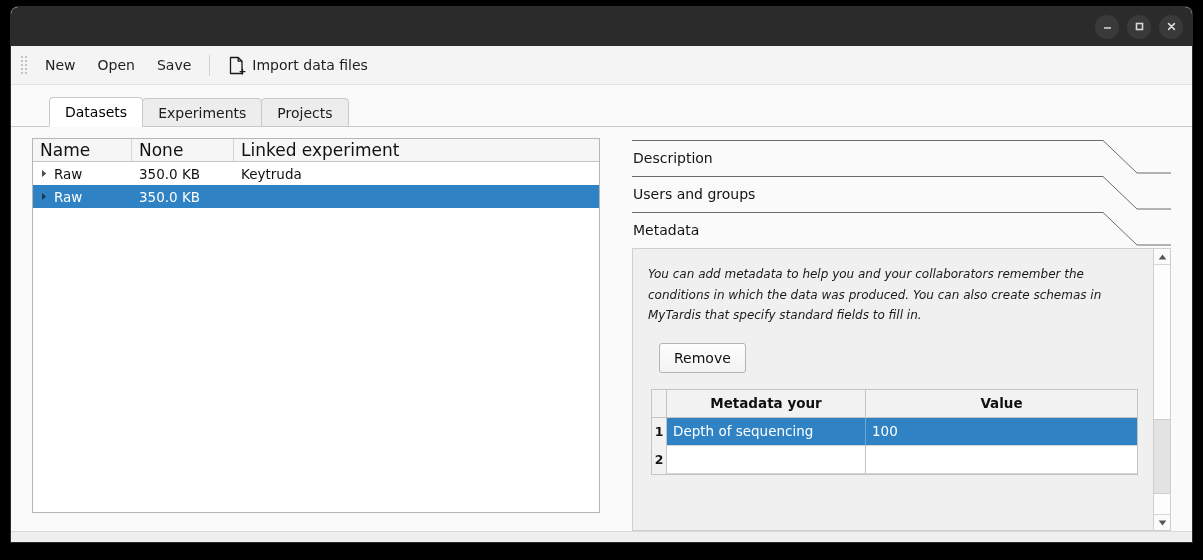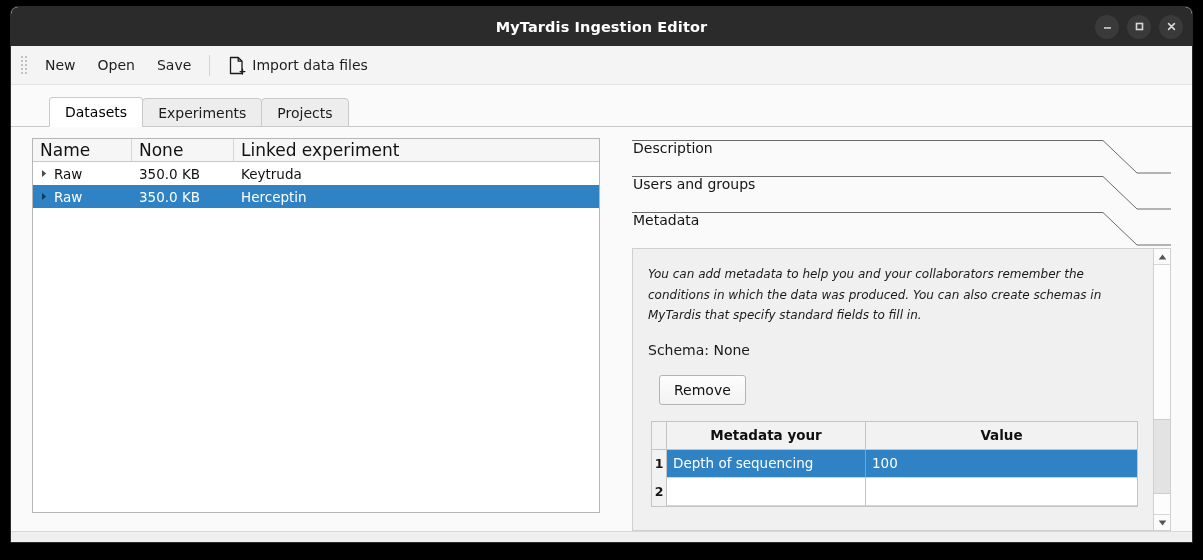--- a/index.html
+++ b/index.html
@@ -219,20 +219,21 @@
     display: flex;
     flex-direction: column;
     overflow: hidden;
     padding-top: 2px;
   }
   .accordion-header {
     position: relative;
     height: 36px;
     min-height: 36px;
     display: flex;
+    align-items: center;
     padding-left: 15px;
     font-size: 14px;
     color: #141414;
     cursor: pointer;
   }
   .accordion-header .dogear {
     position: absolute;
     right: 0;
     top: 0;
     height: 36px;
@@ -373,21 +374,20 @@
     background: #efefef;
     border-top: 1px solid #d8d8d8;
   }
 </style>
 </head>
 <body>
 
 <div id="app-window">
 
   <div id="title-bar">
-    <span id="window-title">MyTardis Ingestion Editor</span>
 
     <div id="window-controls">
       <div class="win-btn">
         <svg width="11" height="11" viewBox="0 0 11 11">
           <rect x="2" y="6.2" width="7" height="1.5" fill="#d8d8d8"></rect>
         </svg>
       </div>
       <div class="win-btn">
         <svg width="11" height="11" viewBox="0 0 11 11">
           <rect x="2.5" y="2.5" width="6" height="6" fill="none" stroke="#d8d8d8" stroke-width="1.6"></rect>
@@ -465,21 +465,20 @@
         <div class="ds-row selected">
           <div class="cell col-name">
             <span class="expander">
               <svg width="8" height="9" viewBox="0 0 8 9">
                 <path d="M2 1 L6.2 4.5 L2 8 Z" fill="#163a55"></path>
               </svg>
             </span>
             <span>Raw</span>
           </div>
           <div class="cell col-size">350.0 KB</div>
-          <div class="cell col-link">Herceptin</div>
         </div>
 
       </div>
     </div>
 
     <div id="right-panel">
 
       <div class="accordion-header">
         <div class="topline"></div>
         <svg class="dogear" viewBox="0 0 68 36" preserveAspectRatio="none">
@@ -501,21 +500,20 @@
         <svg class="dogear" viewBox="0 0 68 36" preserveAspectRatio="none">
           <path d="M0 0.5 L34 33 L68 33" fill="none" stroke="#6b6b6b" stroke-width="1" vector-effect="non-scaling-stroke"></path>
         </svg>
         <span>Metadata</span>
       </div>
 
       <div id="metadata-body">
 
         <div id="metadata-scrollarea">
           <div id="meta-desc">You can add metadata to help you and your collaborators remember the conditions in which the data was produced. You can also create schemas in MyTardis that specify standard fields to fill in.</div>
-          <div id="meta-schema">Schema: None</div>
 
           <button id="remove-button">Remove</button>
 
           <div id="meta-grid">
             <div class="mg-row mg-head">
               <div class="mg-corner"></div>
               <div class="mg-h col-mname">Metadata your</div>
               <div class="mg-h col-mvalue">Value</div>
             </div>
 

